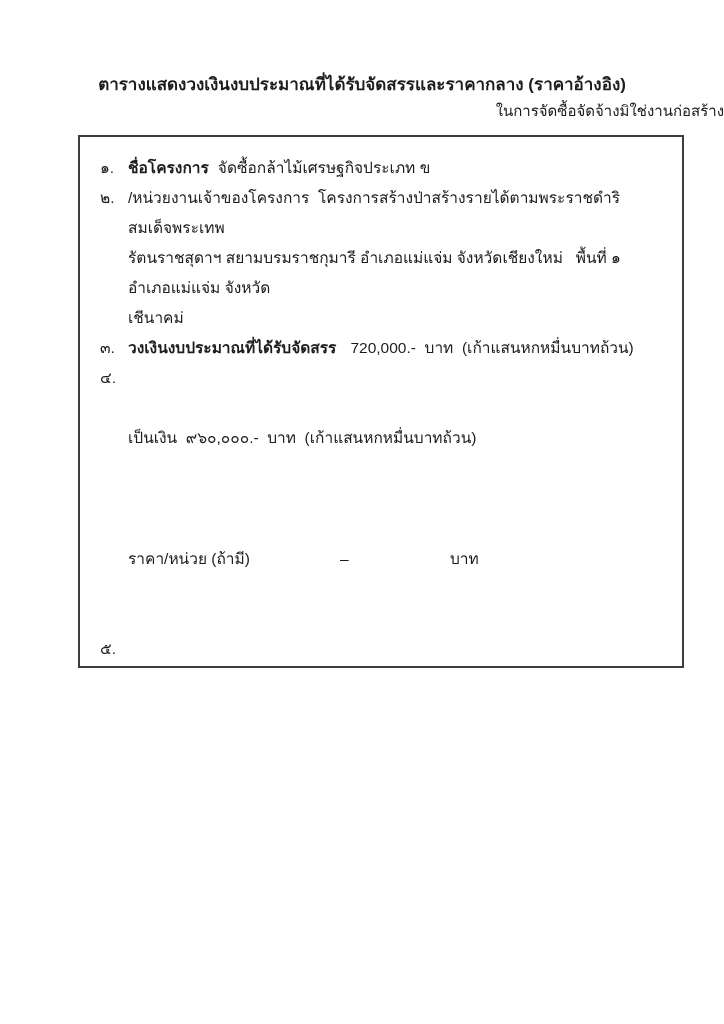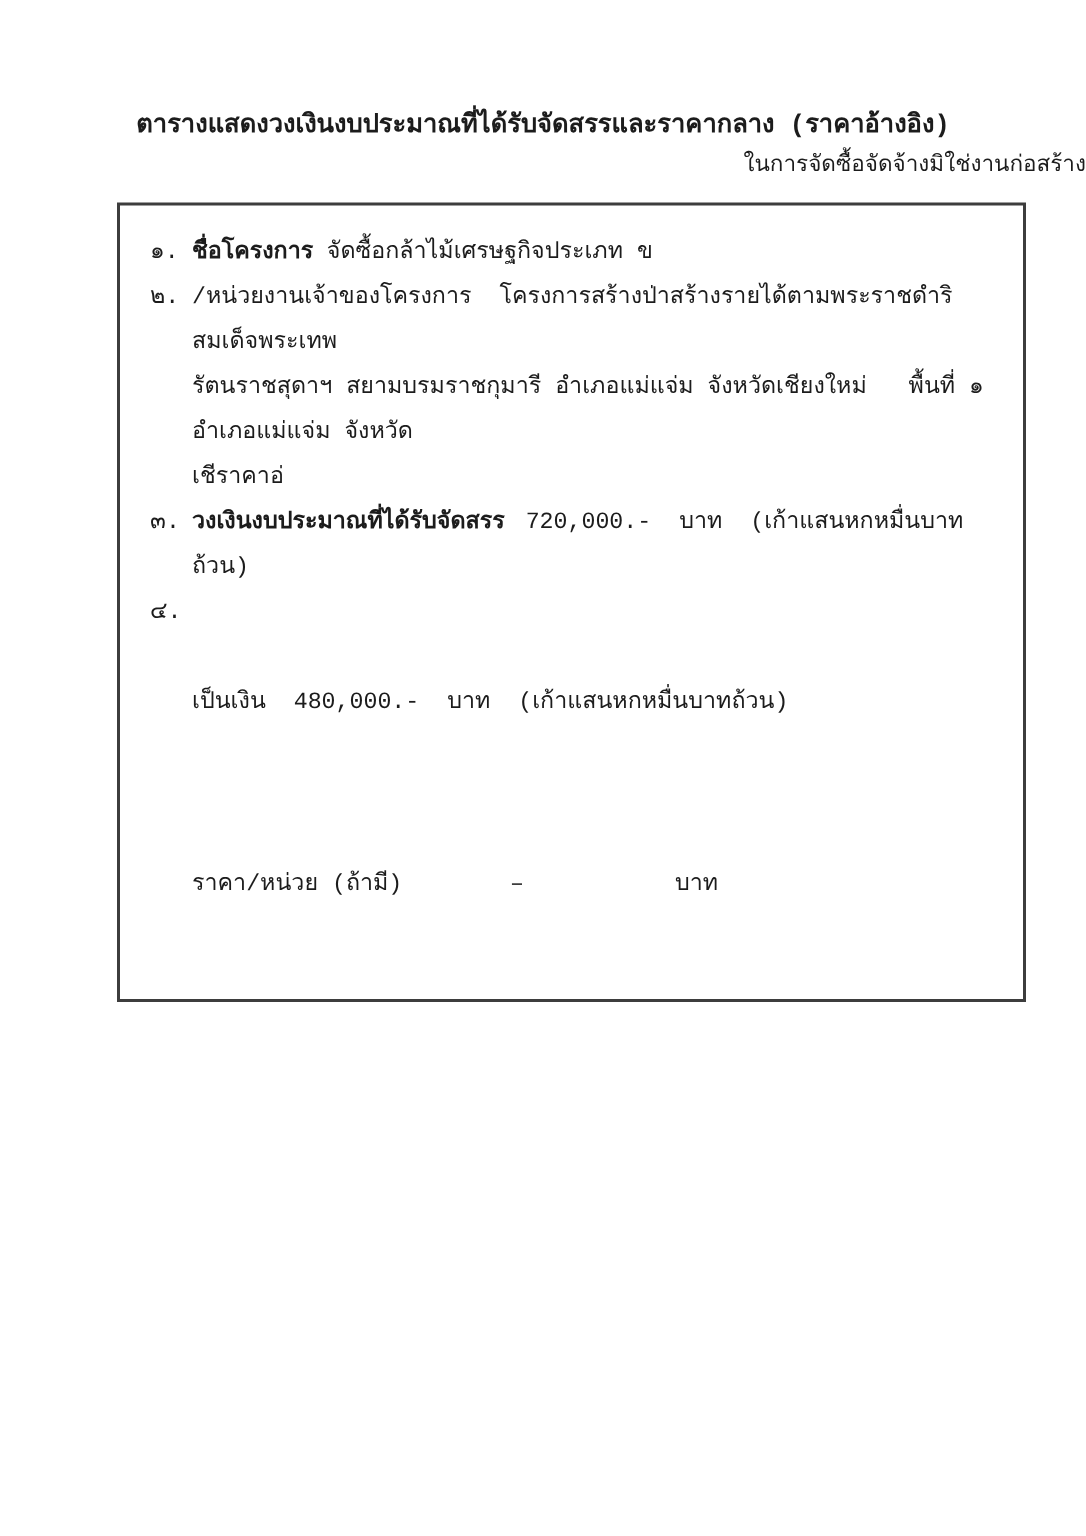--- a/index.html
+++ b/index.html
@@ -1,15 +1,15 @@
 <!DOCTYPE html>
 <html><head>
 <meta charset="utf-8">
 <style>
-  * { margin: 0; padding: 0; box-sizing: border-box; font-family: Liberation Mono, monospace; }
+  * { margin: 0; padding: 0; box-sizing: border-box; }
   html, body { background: #ffffff; }
   body {
     width: 724px;
     height: 1024px;
     font-family: "Liberation Sans", sans-serif;
     color: #1c1c1c;
     overflow: hidden;
   }
   .page {
     width: 724px;
@@ -61,32 +61,32 @@
 
   <div class="info-box">
 
     <div class="item">
       <span class="num">๑.</span>
       <span class="content"><span class="lbl gap-sm">ชื่อโครงการ</span><span>จัดซื้อกล้าไม้เศรษฐกิจประเภท ข</span></span>
     </div>
 
     <div class="item">
       <span class="num">๒.</span>
-      <span class="content"><span class="cont-line">/หน่วยงานเจ้าของโครงการ  โครงการสร้างป่าสร้างรายได้ตามพระราชดำริ สมเด็จพระเทพ</span><br><span class="cont-line">รัตนราชสุดาฯ สยามบรมราชกุมารี อำเภอแม่แจ่ม จังหวัดเชียงใหม่   พื้นที่ ๑  อำเภอแม่แจ่ม จังหวัด</span><br><span class="cont-line">เชีราคาอ่</span></span>
+      <span class="content"><span class="cont-line">/หน่วยงานเจ้าของโครงการ  โครงการสร้างป่าสร้างรายได้ตามพระราชดำริ สมเด็จพระเทพ</span><br><span class="cont-line">รัตนราชสุดาฯ สยามบรมราชกุมารี อำเภอแม่แจ่ม จังหวัดเชียงใหม่   พื้นที่ ๑  อำเภอแม่แจ่ม จังหวัด</span><br><span class="cont-line">เชีนาคม่</span></span>
     </div>
 
     <div class="item">
       <span class="num">๓.</span>
       <span class="content"><span class="lbl gap-md">วงเงินงบประมาณที่ได้รับจัดสรร</span><span>720,000.-  บาท  (เก้าแสนหกหมื่นบาทถ้วน)</span></span>
     </div>
 
     <div class="item">
       <span class="num">๔.</span>
       <span class="content">
-        <span class="cont-line" style="display:block">เป็นเงิน  480,000.-  บาท  (เก้าแสนหกหมื่นบาทถ้วน)</span>
+        <span class="cont-line" style="display:block">เป็นเงิน  ๙๖๐,๐๐๐.-  บาท  (เก้าแสนหกหมื่นบาทถ้วน)</span>
         <span class="unit-row">
           <span>ราคา/หน่วย (ถ้ามี)</span>
           <span>–</span>
           <span>บาท</span>
         </span>
       </span>
     </div>
 
     <div class="item">
       <span class="num">๕.</span>

